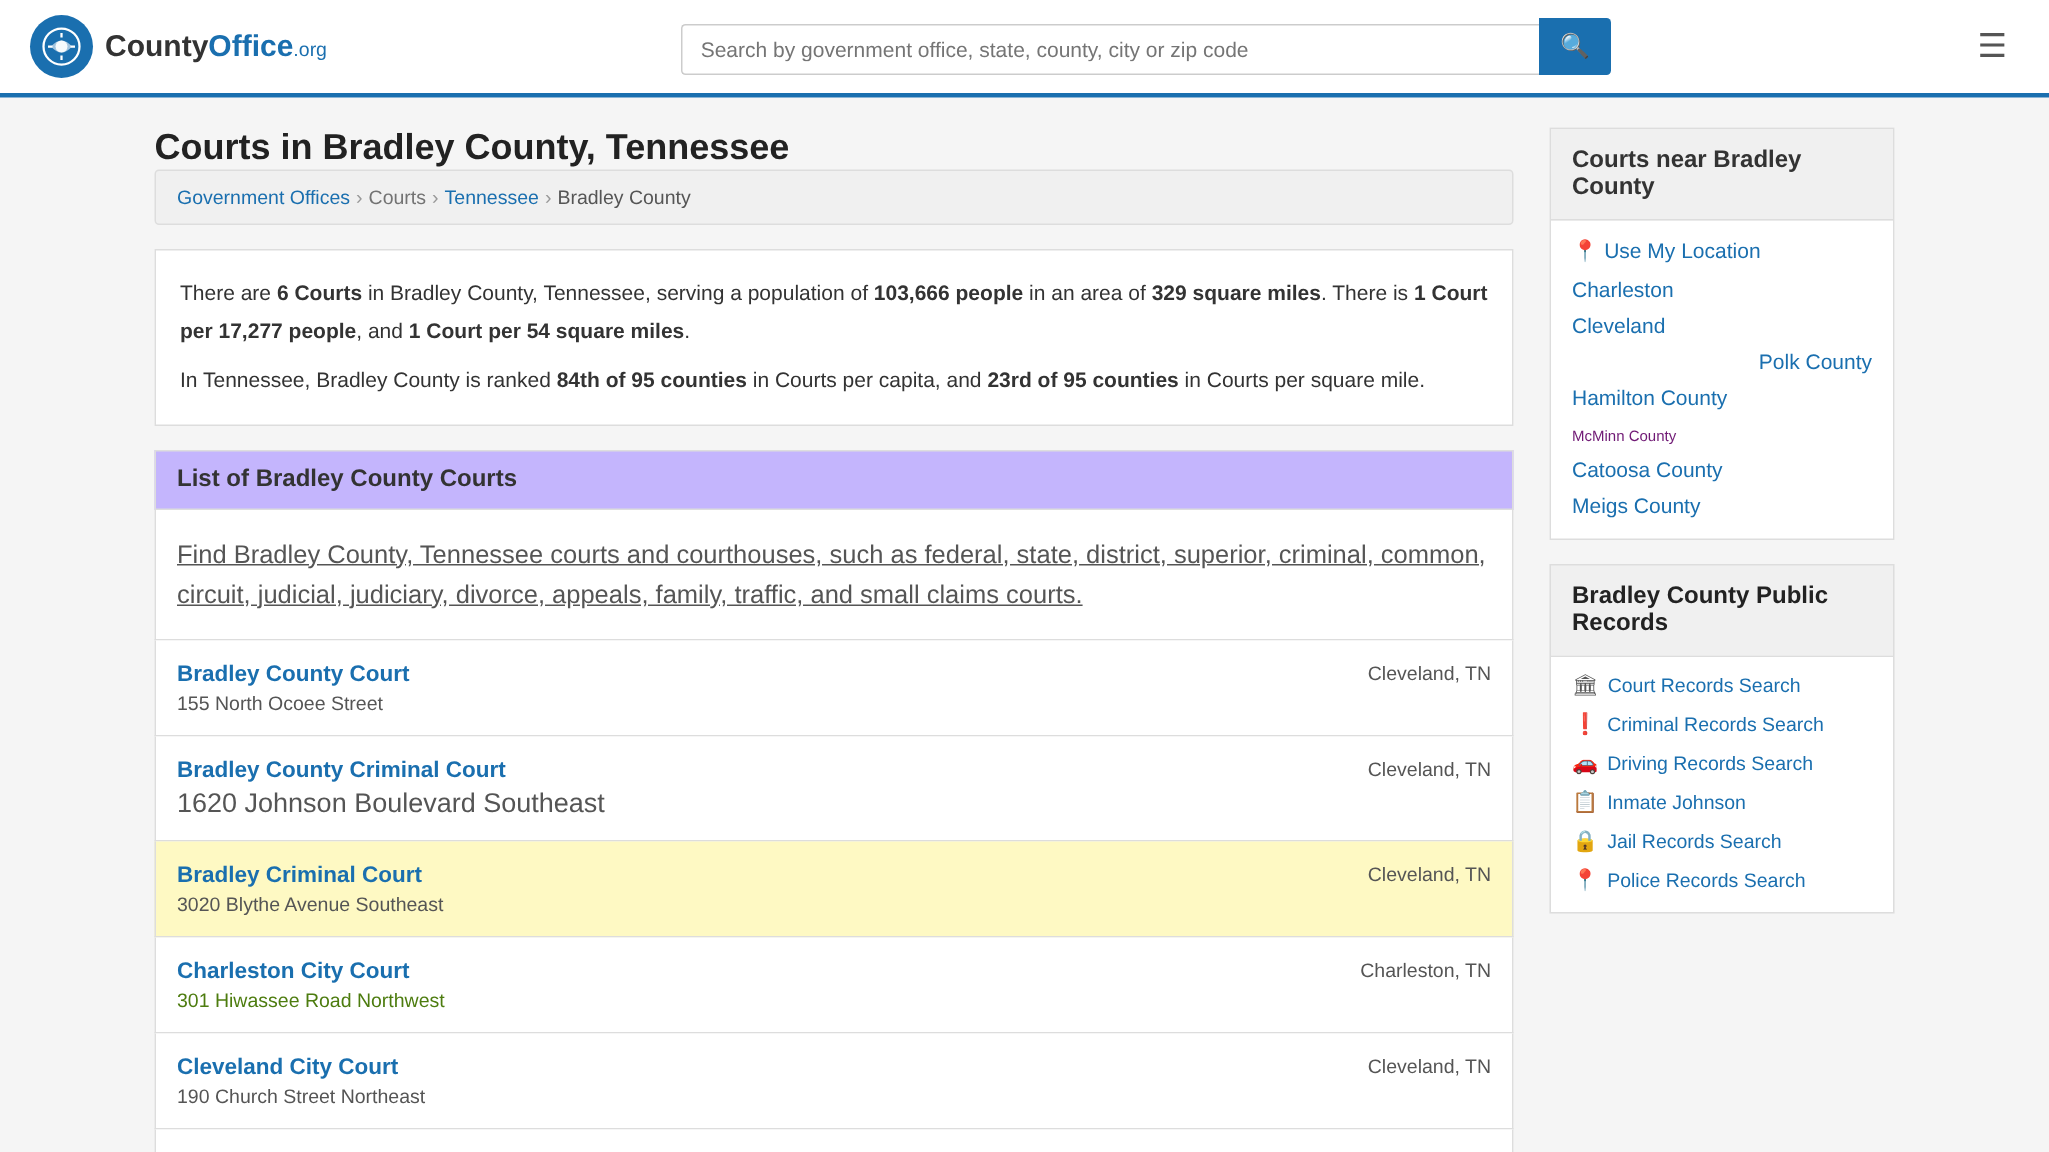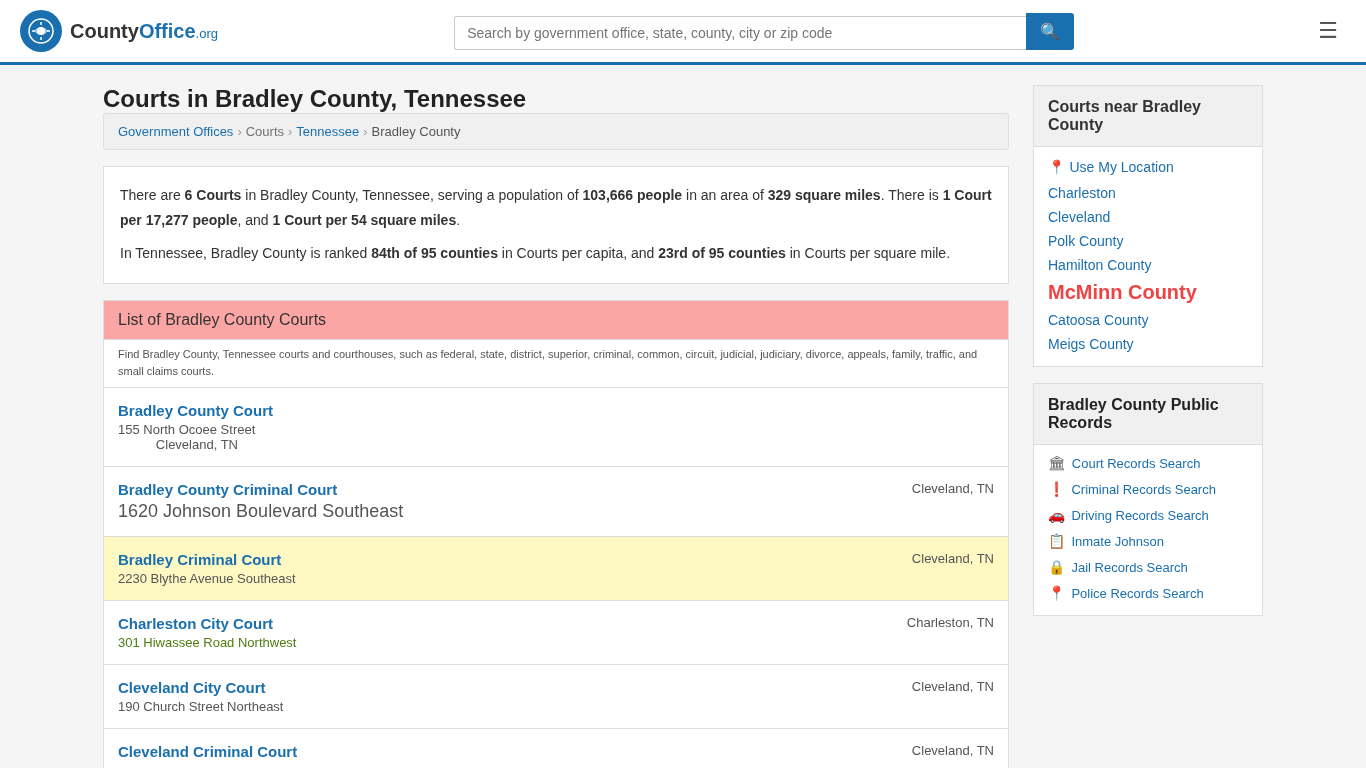--- a/index.html
+++ b/index.html
@@ -165,32 +165,32 @@
 
     <div id="stats-block" style="background:#fff; border:1px solid #ddd; padding:16px; margin-bottom:16px; line-height:1.8; font-size:14px;">
       <p>
         There are <strong>6 Courts</strong> in Bradley County, Tennessee, serving a population of <strong>103,666 people</strong> in an area of <strong>329 square miles</strong>. There is <strong>1 Court per 17,277 people</strong>, and <strong>1 Court per 54 square miles</strong>.
       </p>
       <p style="margin-top:8px;">
         In Tennessee, Bradley County is ranked <strong>84th of 95 counties</strong> in Courts per capita, and <strong>23rd of 95 counties</strong> in Courts per square mile.
       </p>
     </div>
 
-    <div id="list-header" style="background:#fca5a5; border:1px solid #ddd; padding:10px 14px; font-size:16px; font-weight:normal; margin-bottom:0;">
+    <div id="list-header" style="background:#c4b5fd; border:1px solid #ddd; padding:10px 14px; font-size:16px; font-weight:bold; margin-bottom:0;">
       <span>List of Bradley County Courts</span>
     </div>
 
-    <div id="courts-desc" style="background:#fff; border:1px solid #ddd; border-top:none; padding:6px 14px; font-size:11px; color:#555; margin-bottom:0; line-height:1.6;">
+    <div id="courts-desc" style="background:#fff; border:1px solid #ddd; border-top:none; padding:16px 14px; font-size:17px; color:#555; margin-bottom:0; line-height:1.6;text-decoration:underline;">
       <span>Find Bradley County, Tennessee courts and courthouses, such as federal, state, district, superior, criminal, common, circuit, judicial, judiciary, divorce, appeals, family, traffic, and small claims courts.</span>
     </div>
 
     <div id="courts-list">
 
       <div class="court-item" style="background:#fff; border:1px solid #ddd; border-top:none; padding:14px;">
-        <div class="court-row" style="display:flex; justify-content:space-between; align-items:flex-start;flex-direction:column;">
+        <div class="court-row" style="display:flex; justify-content:space-between; align-items:flex-start;">
           <div>
             <a href="#" class="court-name" style="font-weight:bold; color:#1a6faf; text-decoration:none; font-size:15px;">Bradley County Court</a>
             <div class="court-address" style="color:#555; font-size:13px; margin-top:3px;">155 North Ocoee Street</div>
           </div>
           <div class="court-location" style="color:#555; font-size:13px;">Cleveland, TN</div>
         </div>
       </div>
 
       <div class="court-item" style="background:#fff; border:1px solid #ddd; border-top:none; padding:14px;">
         <div class="court-row" style="display:flex; justify-content:space-between; align-items:flex-start;">
@@ -199,21 +199,21 @@
             <div class="court-address" style="color:#555; font-size:18px; margin-top:3px;">1620 Johnson Boulevard Southeast</div>
           </div>
           <div class="court-location" style="color:#555; font-size:13px;">Cleveland, TN</div>
         </div>
       </div>
 
       <div class="court-item" style="background:#fef9c3; border:1px solid #ddd; border-top:none; padding:14px;">
         <div class="court-row" style="display:flex; justify-content:space-between; align-items:flex-start;">
           <div>
             <a href="#" class="court-name" style="font-weight:bold; color:#1a6faf; text-decoration:none; font-size:15px;">Bradley Criminal Court</a>
-            <div class="court-address" style="color:#555; font-size:13px; margin-top:3px;">2230 Blythe Avenue Southeast</div>
+            <div class="court-address" style="color:#555; font-size:13px; margin-top:3px;">3020 Blythe Avenue Southeast</div>
           </div>
           <div class="court-location" style="color:#555; font-size:13px;">Cleveland, TN</div>
         </div>
       </div>
 
       <div class="court-item" style="background:#fff; border:1px solid #ddd; border-top:none; padding:14px;">
         <div class="court-row" style="display:flex; justify-content:space-between; align-items:flex-start;">
           <div>
             <a href="#" class="court-name" style="font-weight:bold; color:#1a6faf; text-decoration:none; font-size:15px;">Charleston City Court</a>
             <div class="court-address" style="color:#4d7c0f; font-size:13px; margin-top:3px;">301 Hiwassee Road Northwest</div>
@@ -257,28 +257,28 @@
             <span>Use My Location</span>
           </a>
         </div>
 
         <div class="nearby-item" style="margin-bottom:8px;">
           <a href="#" style="color:#1a6faf; text-decoration:none; font-size:14px;">Charleston</a>
         </div>
         <div class="nearby-item" style="margin-bottom:8px;">
           <a href="#" style="color:#1a6faf; text-decoration:none; font-size:14px;">Cleveland</a>
         </div>
-        <div class="nearby-item" style="margin-bottom:8px;">
+        <div class="nearby-item" style="margin-bottom:8px;text-align:right;">
           <a href="#" style="color:#1a6faf; text-decoration:none; font-size:14px;">Polk County</a>
         </div>
         <div class="nearby-item" style="margin-bottom:8px;">
           <a href="#" style="color:#1a6faf; text-decoration:none; font-size:14px;">Hamilton County</a>
         </div>
         <div class="nearby-item" style="margin-bottom:8px;">
-          <a href="#" style="color:#ef4444; text-decoration:none; font-size:20px;font-weight:bold;">McMinn County</a>
+          <a href="#" style="color:#701a75; text-decoration:none; font-size:10px;">McMinn County</a>
         </div>
         <div class="nearby-item" style="margin-bottom:8px;">
           <a href="#" style="color:#1a6faf; text-decoration:none; font-size:14px;">Catoosa County</a>
         </div>
         <div class="nearby-item" style="margin-bottom:2px;">
           <a href="#" style="color:#1a6faf; text-decoration:none; font-size:14px;">Meigs County</a>
         </div>
       </div>
     </div>
 

